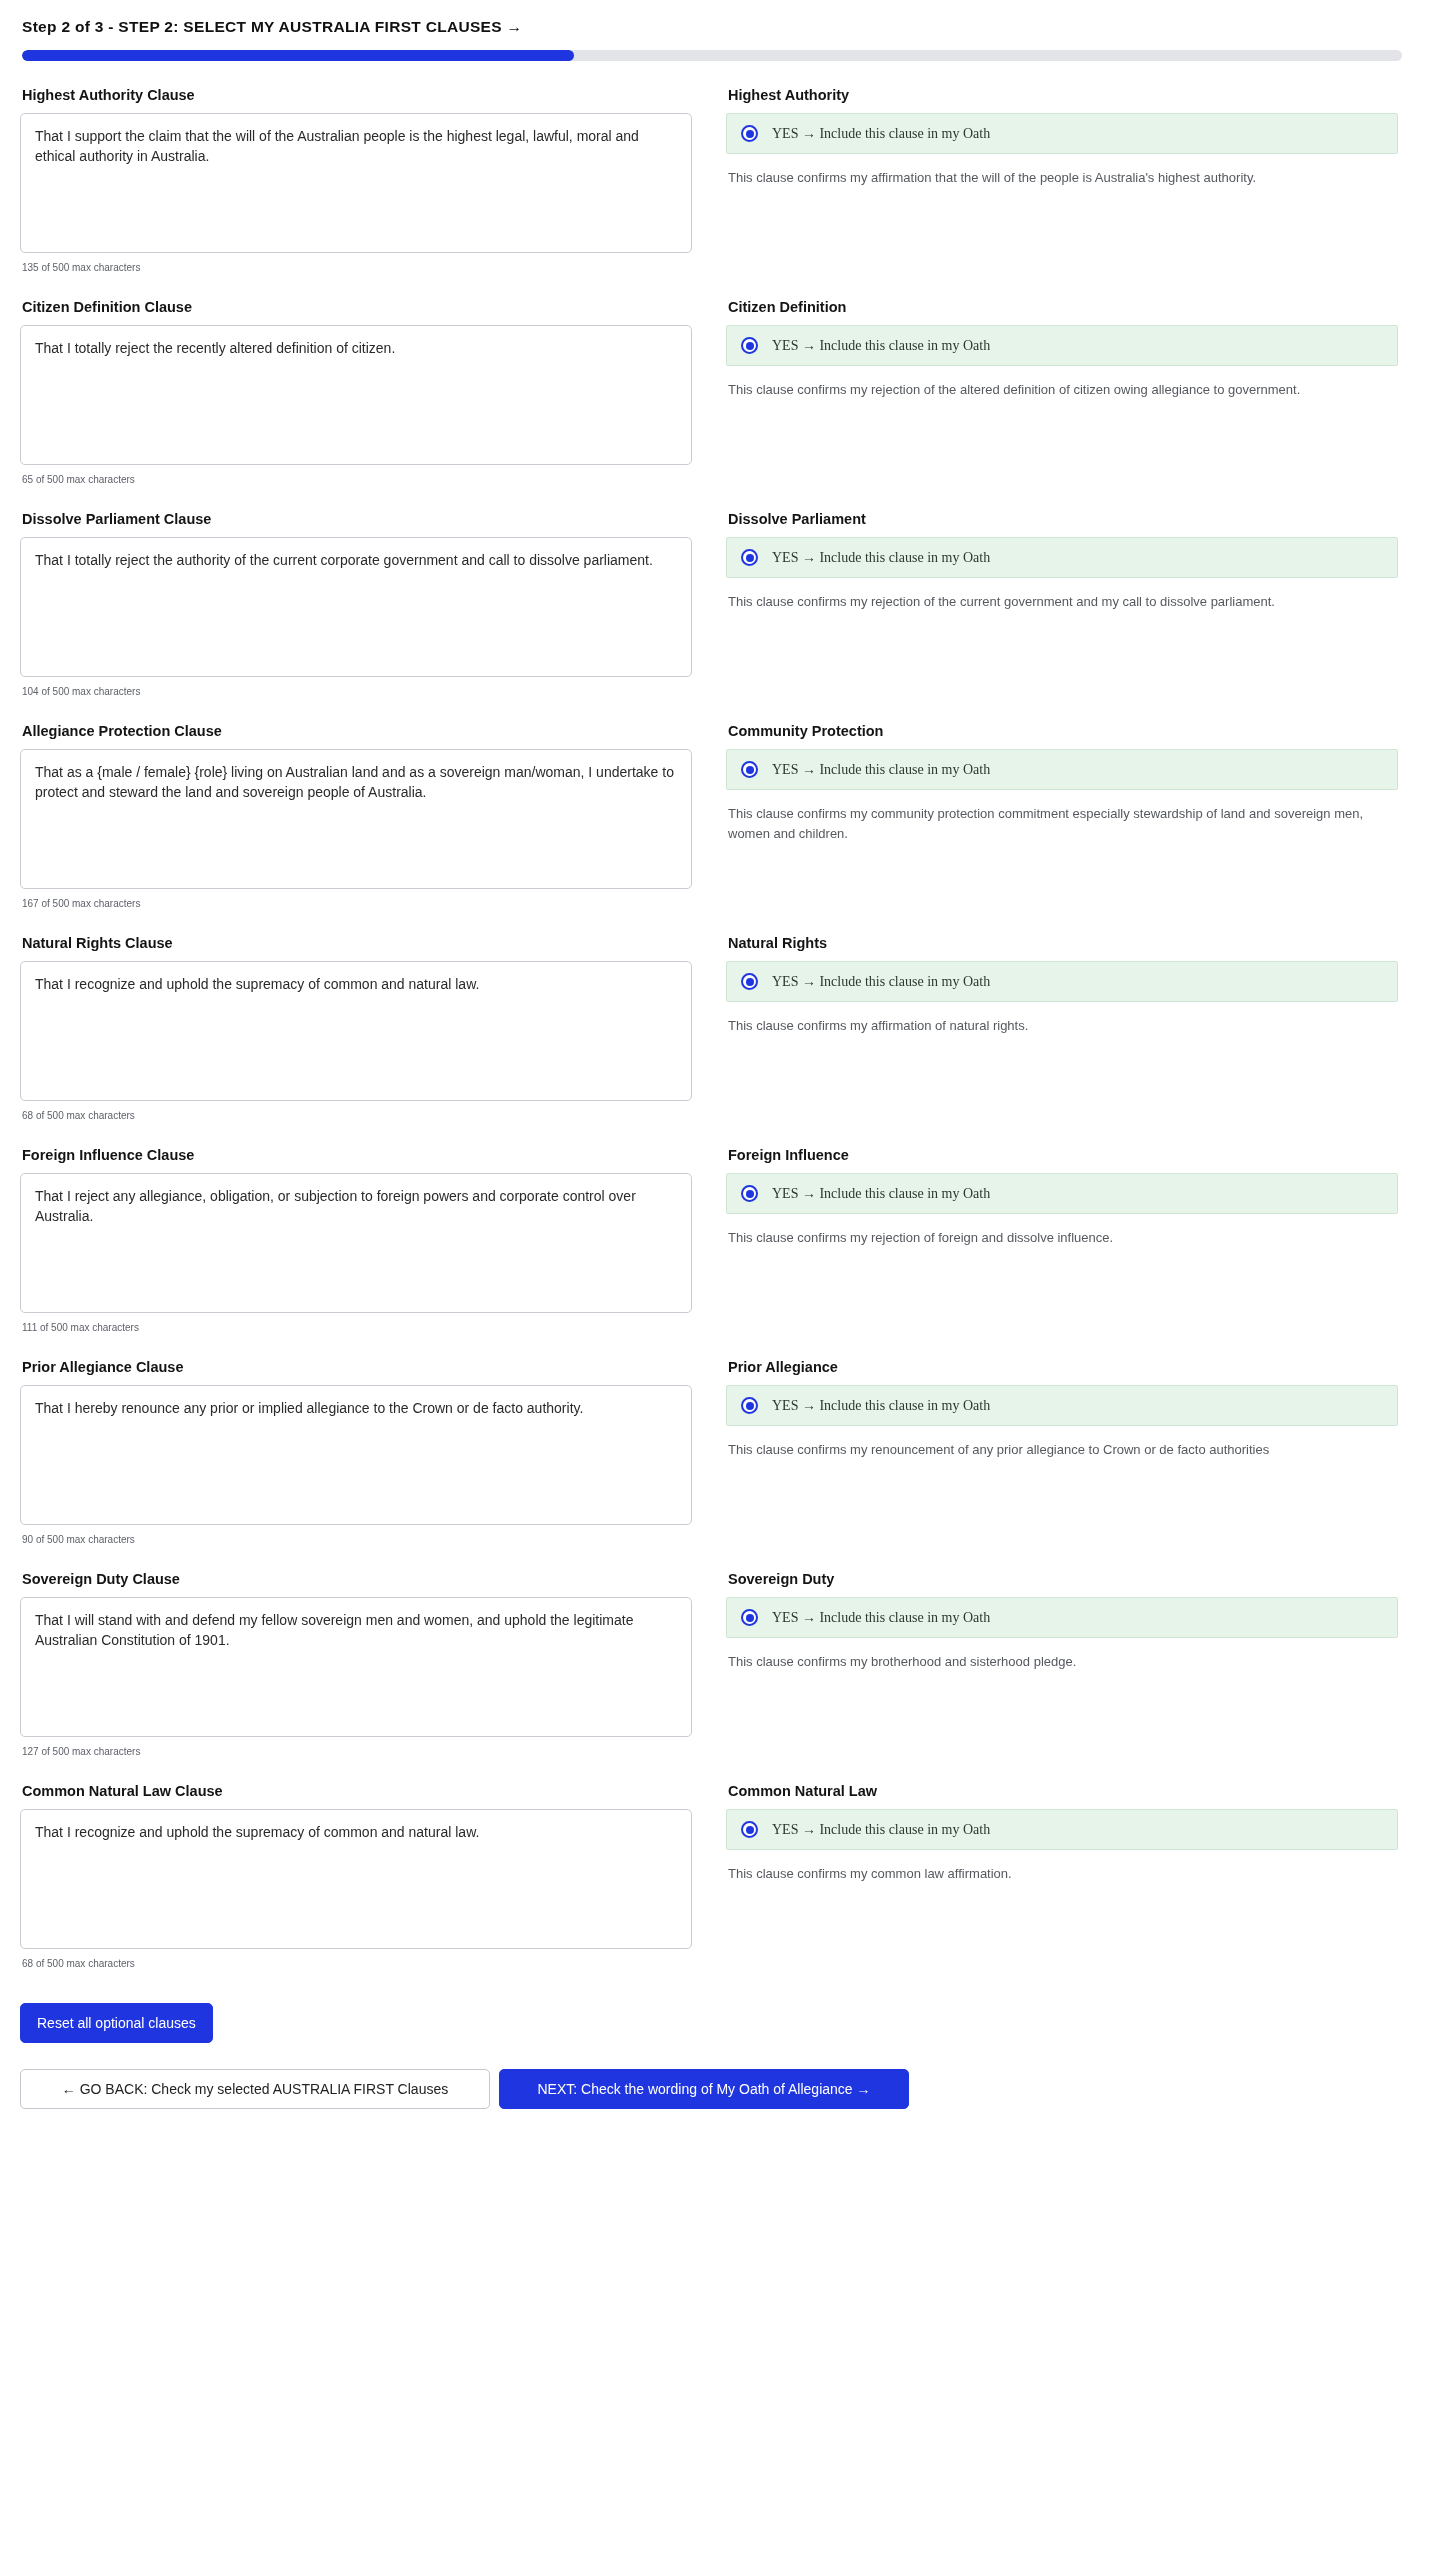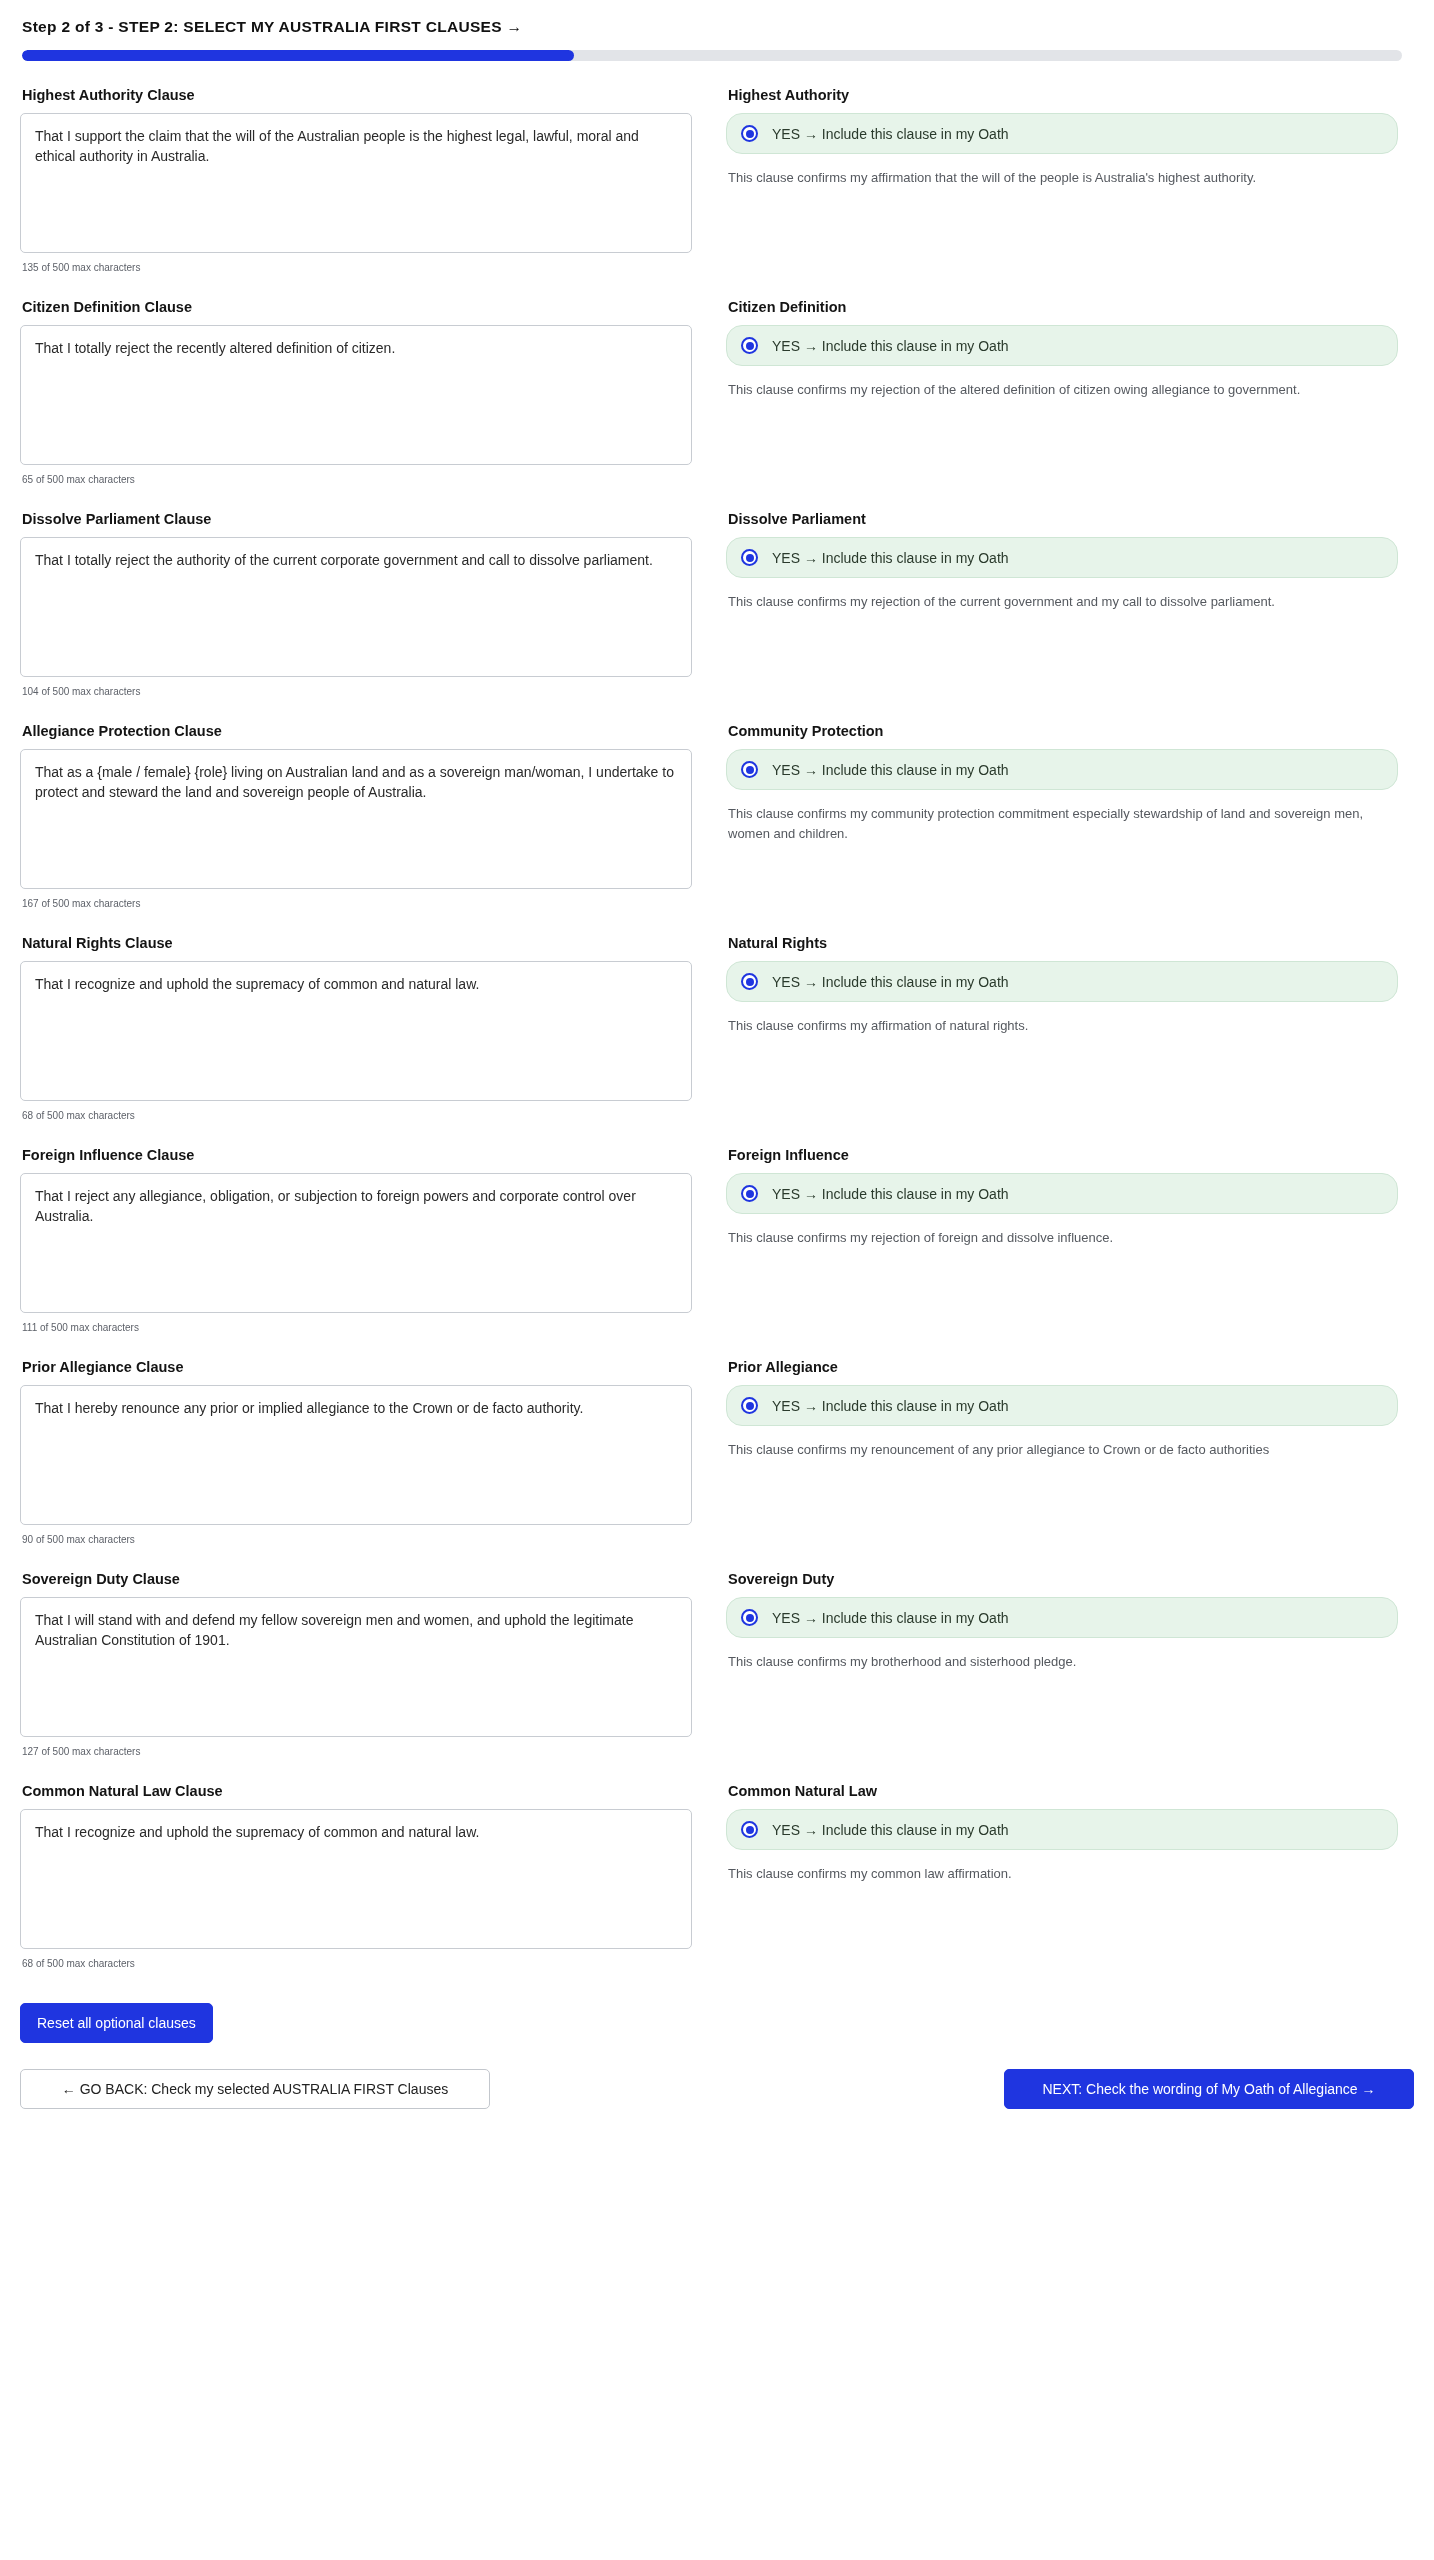--- a/index.html
+++ b/index.html
@@ -77,26 +77,27 @@
   }
   .char-count {
     font-size: 10px;
     color: #5d6169;
     margin: 9px 0 0 2px;
   }
   .radio-card {
     width: 672px;
     background: #e7f4ea;
     border: 1px solid #cfe6d5;
-    border-radius: 16px;
+    border-radius: 2px;
     padding: 11px 14px;
     display: flex;
     align-items: center;
     gap: 14px;
     margin-bottom: 14px;
+    font-family: Liberation Serif, serif;
   }
   .radio-outer {
     width: 17px;
     height: 17px;
     border-radius: 50%;
     border: 2px solid #1f35e0;
     background: #ffffff;
     display: inline-flex;
     align-items: center;
     justify-content: center;
@@ -131,23 +132,22 @@
     border: 1px solid transparent;
   }
   .btn-reset {
     background: #1f35e0;
     color: #ffffff;
     border-color: #1f35e0;
     font-weight: normal;
   }
   .nav-row {
     display: flex;
-    gap: 16px;
+    gap: 9px;
     margin-top: 26px;
-    justify-content: space-between;
   }
   .btn-back {
     background: #ffffff;
     color: #222222;
     border: 1px solid #c3c7cd;
     min-width: 470px;
     text-align: center;
   }
   .btn-next {
     background: #1f35e0;

